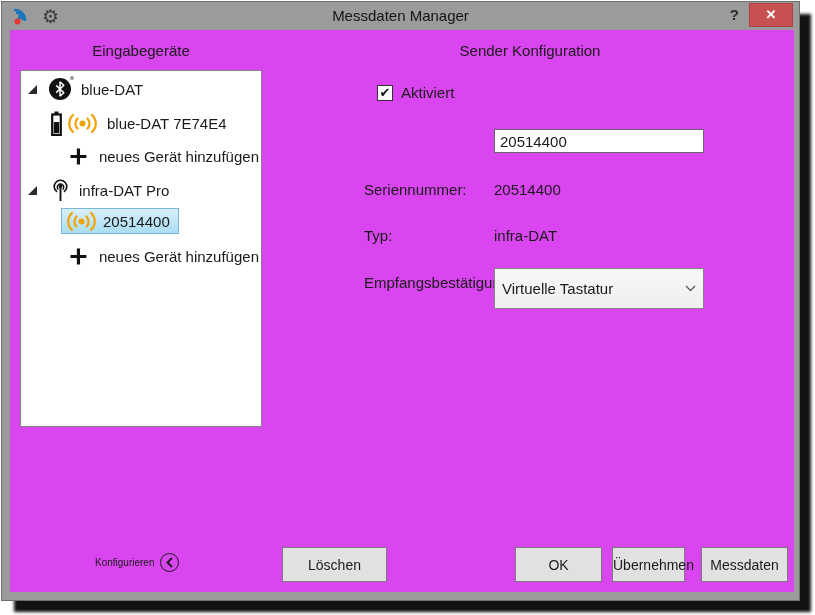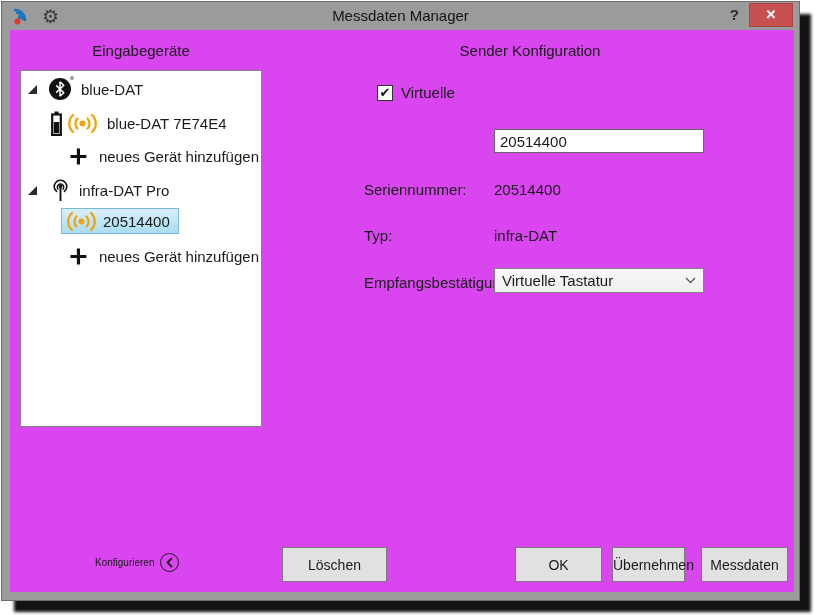--- a/index.html
+++ b/index.html
@@ -55,21 +55,21 @@
   .checkbox{ width:16px; height:16px; background:#fff; border:1px solid #333;
     display:flex; align-items:center; justify-content:center;
     font-size:13px; line-height:13px; color:#111; cursor:default; }
   .chk-label{ font-size:15px; color:var(--text); }
 
   .f-label{ position:absolute; left:354px; width:132px; font-size:15px; color:var(--text); }
   .f-static{ position:absolute; left:484px; font-size:15px; color:var(--text); }
   .f-input{ position:absolute; left:484px; top:99px; width:210px; height:24px;
     border:1px solid #686868; background:#fff; font-size:15px; padding:0 5px;
     font-family:"Liberation Sans", sans-serif; color:var(--text); }
-  .combo{ position:absolute; left:484px; top:238px; width:210px; height:25px;
+  .combo{ position:absolute; left:484px; top:238px; width:210px; height:41px;
     background:linear-gradient(#f8f8f8,#efefef); border:1px solid #848484;
     display:flex; align-items:center; padding:0 7px; cursor:default; }
   .combo-text{ flex:1; font-size:15px; color:var(--text); }
 
   
   .btn{ position:absolute; top:517px; height:35px; background:#e1e1e1;
     border:1px solid #7a7a7a; font-size:14px; color:var(--text);
     font-family:"Liberation Sans", sans-serif; cursor:default; }
   .btn-loeschen{ left:272px; width:105px; }
   .btn-ok{ left:505px; width:87px; }
@@ -183,21 +183,21 @@
         <svg width="11" height="13" viewBox="0 0 11 13">
           <path d="M8 2 L3.5 6.5 L8 11" fill="none" stroke="#1a1a1a" stroke-width="1.8"></path>
         </svg>
       </span>
     </div>
 
     <div class="chk-row">
       <span class="checkbox">
         <span id="chk-glyph" style="visibility: visible;">✔</span>
       </span>
-      <span class="chk-label">Virtuelle</span>
+      <span class="chk-label">Aktiviert</span>
     </div>
 
     <input class="f-input" type="text" value="20514400" style="">
 
     <div class="f-label" style="top:151px;">Seriennummer:</div>
     <div class="f-static" style="top:151px;">20514400</div>
 
     <div class="f-label" style="top:197px;">Typ:</div>
     <div class="f-static" style="top:197px;">infra-DAT</div>
 

